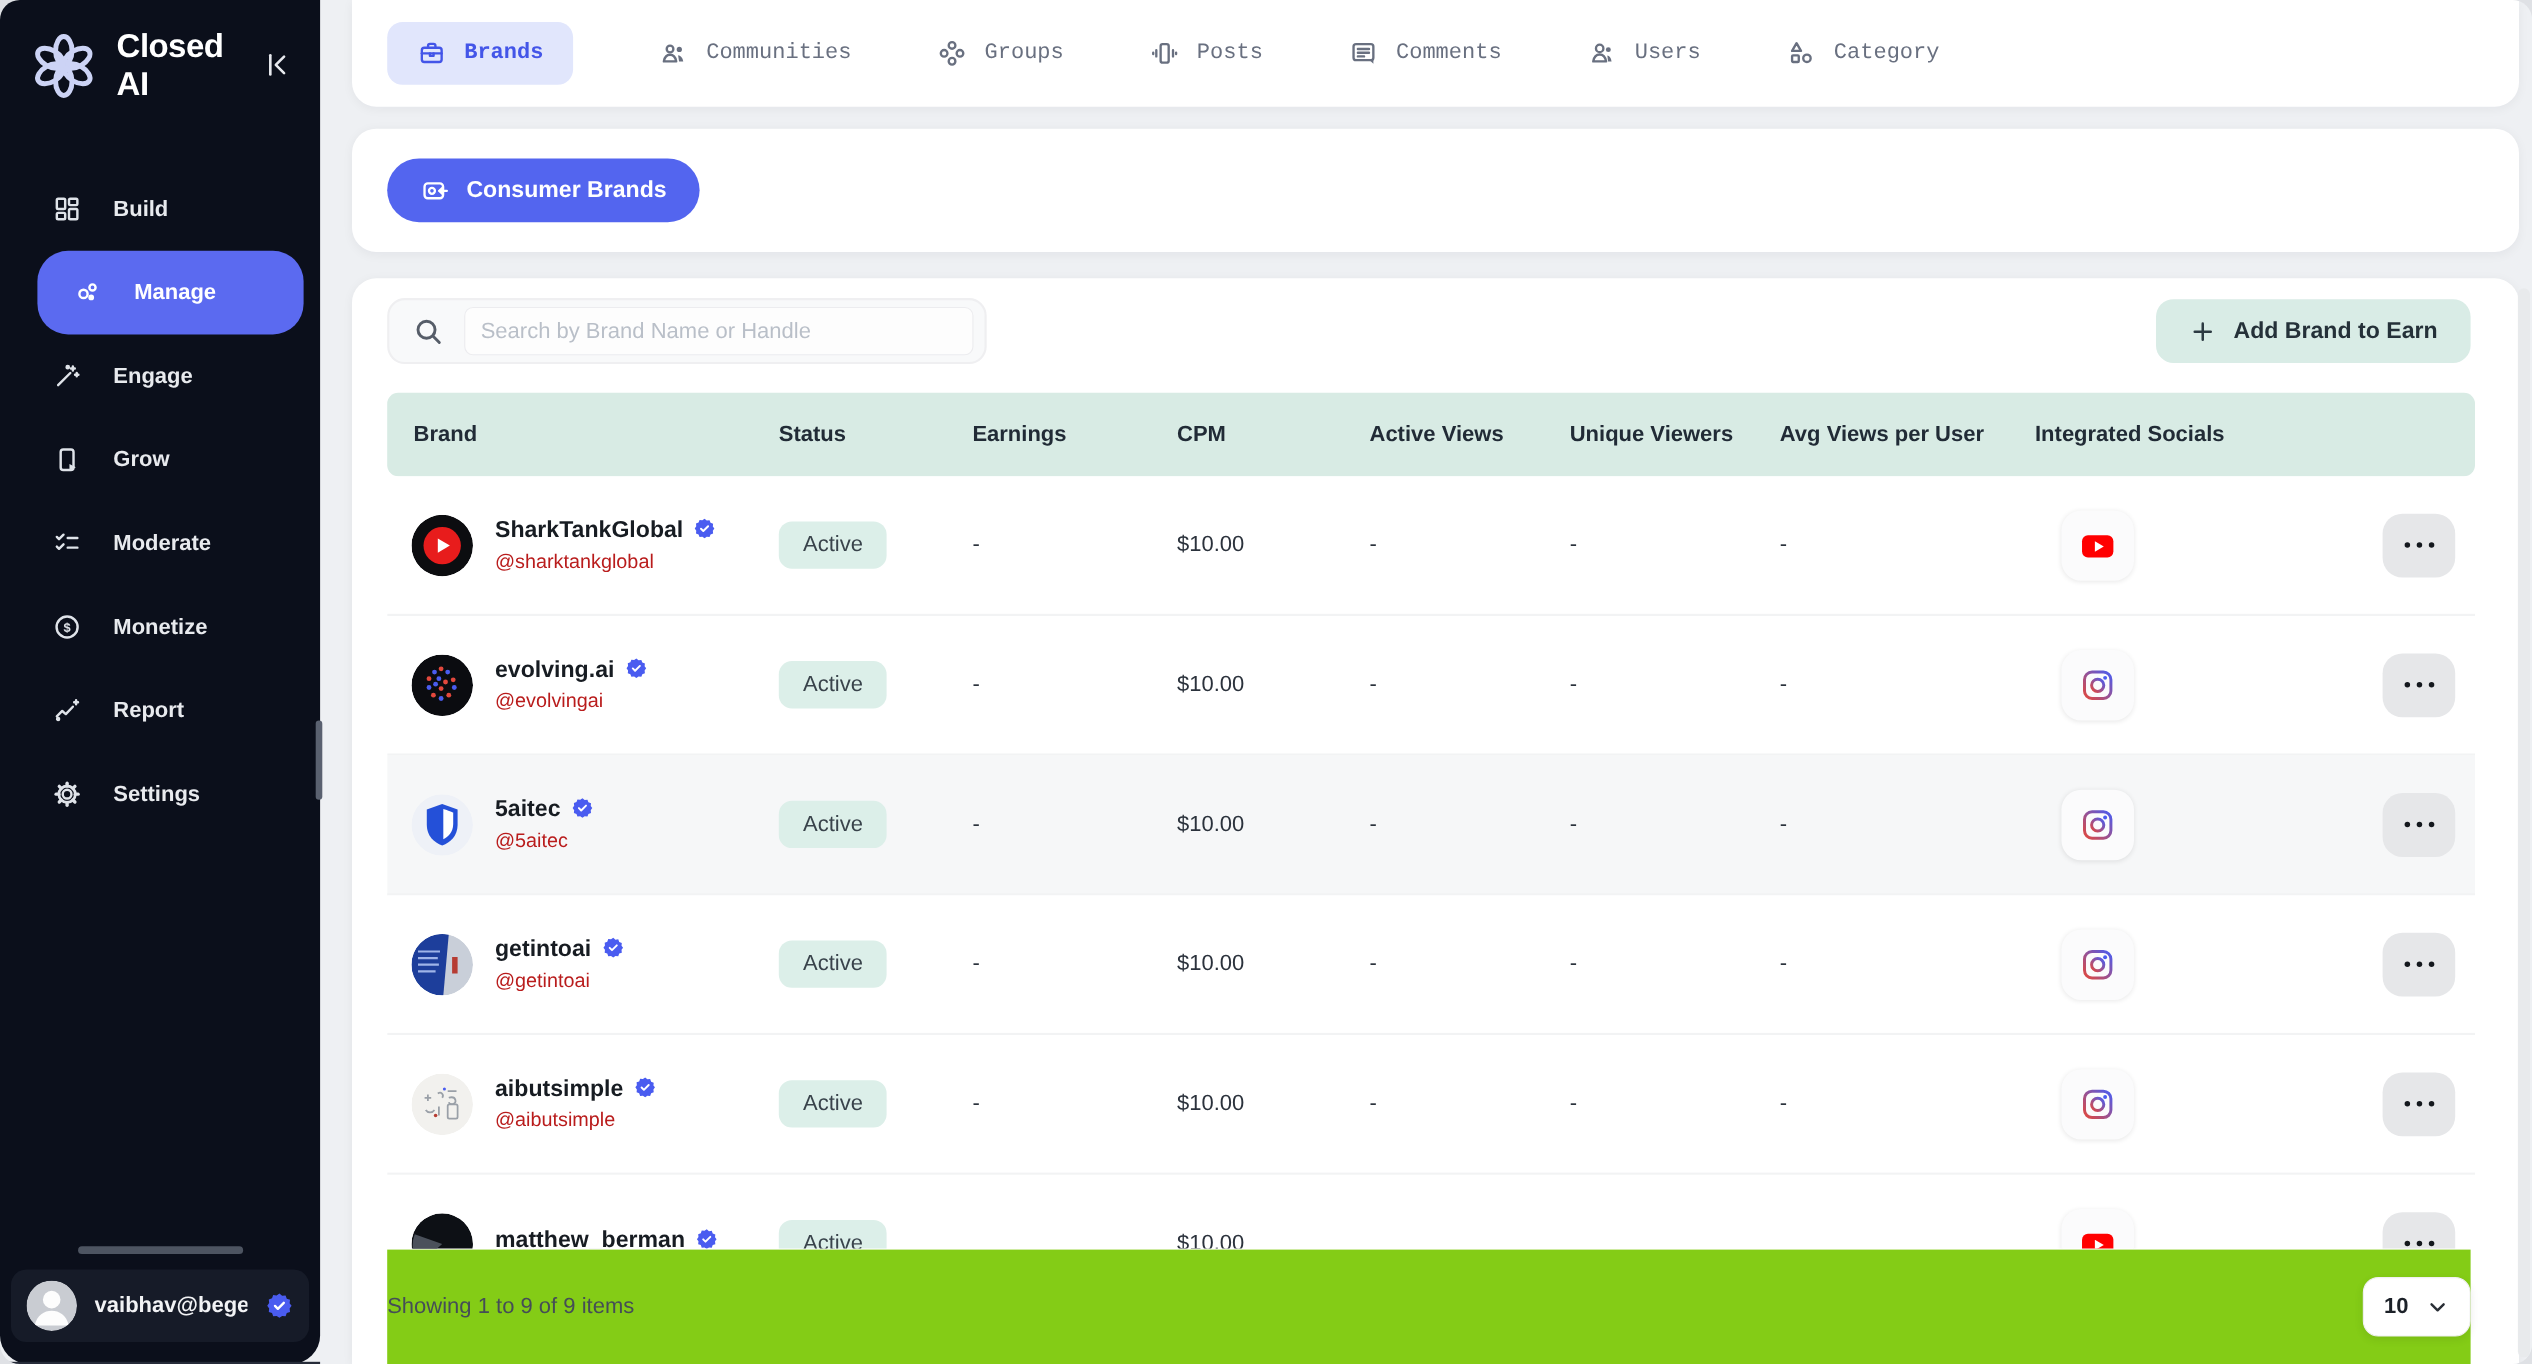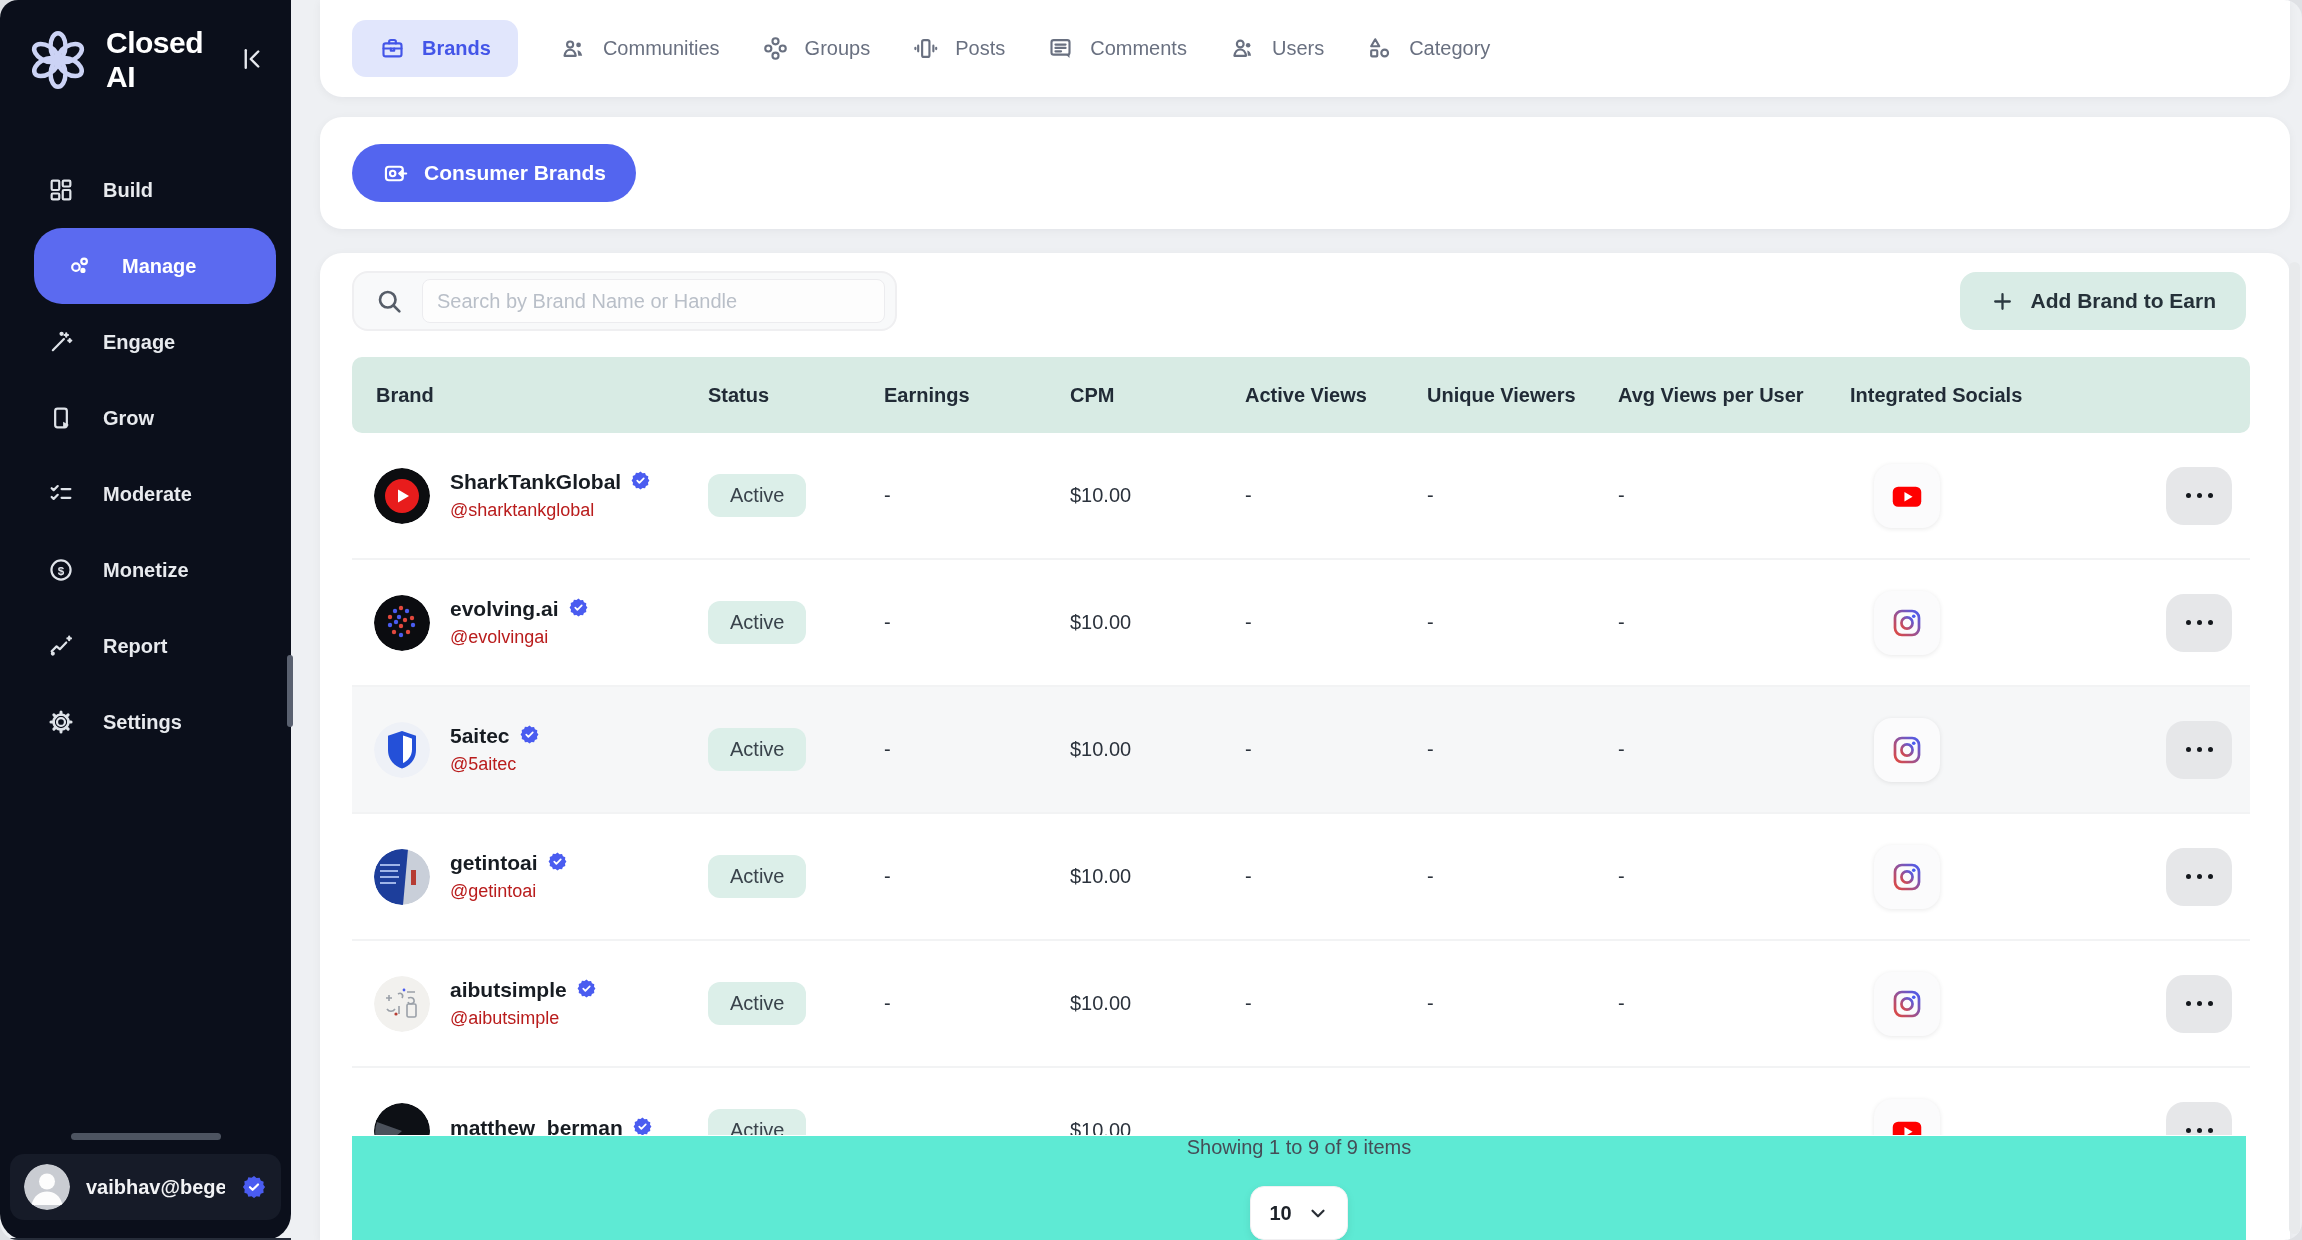--- a/index.html
+++ b/index.html
@@ -36,21 +36,21 @@
   .sb-logout { display:flex; align-items:center; gap:22px; background:none; border:none; color:#f0f1f3;
                font-family:inherit; font-size:20px; font-weight:600; padding:28px 0 32px 38px; cursor:pointer; }
   .sb-logout .sb-icon { width:26px; height:26px; color:#e7e9ee; }
   .sb-logout .sb-icon svg { width:26px; height:26px; }
 
   
   .main { position:absolute; left:291px; top:0; right:0; bottom:0; padding-left:29px; display:flex; flex-direction:column; }
   .card { background:#ffffff; box-shadow:0 2px 10px rgba(15,23,42,.05); }
 
   .tabcard { height:97px; margin-right:12px; border-radius:0 0 22px 22px; display:flex; align-items:center; padding-left:32px; }
-  .tabs { display:flex; align-items:center; gap:42px; }
+  .tabs { display:flex; align-items:center; gap:78px;font-family:Liberation Mono, monospace; }
   .tab { display:flex; align-items:center; gap:16px; color:#697080; font-size:20px; font-weight:500; cursor:pointer; white-space:nowrap; }
   .tab .tab-icon { width:27px; height:27px; display:flex; align-items:center; justify-content:center; }
   .tab .tab-icon svg { width:27px; height:27px; }
   .tab.active { background:#e1e6fc; color:#4355e8; padding:15px 27px; border-radius:14px; font-weight:600; }
 
   .filtercard { height:112px; margin:20px 12px 0 0; border-radius:22px; display:flex; align-items:center; padding-left:32px; }
   .consumer-btn { display:flex; align-items:center; gap:15px; height:58px; padding:0 30px; border:none; border-radius:29px;
                   background:#5365ef; color:#ffffff; font-family:inherit; font-size:21px; font-weight:600; cursor:pointer; }
   .consumer-btn .btn-icon { width:27px; height:27px; }
   .consumer-btn .btn-icon svg { width:27px; height:27px; }
@@ -88,22 +88,22 @@
   .handle { font-size:18px; color:#b91c1c; margin-top:6px; }
   .statusbadge { display:inline-block; padding:10px 22px; background:#dcefe9; border-radius:12px; font-size:20px; color:#39434b; }
   .social-chip { width:66px; height:64px; border-radius:18px; background:#fbfbfc; box-shadow:0 1px 5px rgba(0,0,0,.09);
                  display:flex; align-items:center; justify-content:center; margin-left:24px; }
   .social-chip svg { width:36px; height:36px; }
   .actioncell { display:flex; justify-content:flex-end; padding-right:18px; }
   .dots-btn { width:66px; height:58px; border:none; border-radius:18px; background:#e6e7e9; cursor:pointer;
               display:flex; align-items:center; justify-content:center; gap:6px; }
   .dots-btn i { width:5px; height:5px; border-radius:50%; background:#14181d; }
 
-  .tfoot { position:absolute; left:32px; right:44px; bottom:0; height:104px; background:#5eead4;
-           display:flex; align-items:center; justify-content:space-between;flex-direction:column; }
+  .tfoot { position:absolute; left:32px; right:44px; bottom:0; height:104px; background:#84cc16;
+           display:flex; align-items:center; justify-content:space-between; }
   .showing { font-size:20px; color:#454d57; }
   .pager { display:flex; align-items:center; justify-content:center; gap:15px; width:98px; height:54px;
            background:#fff; border:1px solid #f0f0f2; border-radius:14px; box-shadow:0 3px 8px rgba(0,0,0,.08);
            font-family:inherit; font-size:20px; font-weight:600; color:#1c2128; cursor:pointer; }
   .pager .chev { width:22px; height:22px; color:#2a2f36; }
   .pager .chev svg { width:22px; height:22px; }
 
   .page-scrollbar { position:absolute; right:2px; top:262px; bottom:6px; width:11px; background:#e8eaec; border-radius:6px; }
 </style>
 </head>

